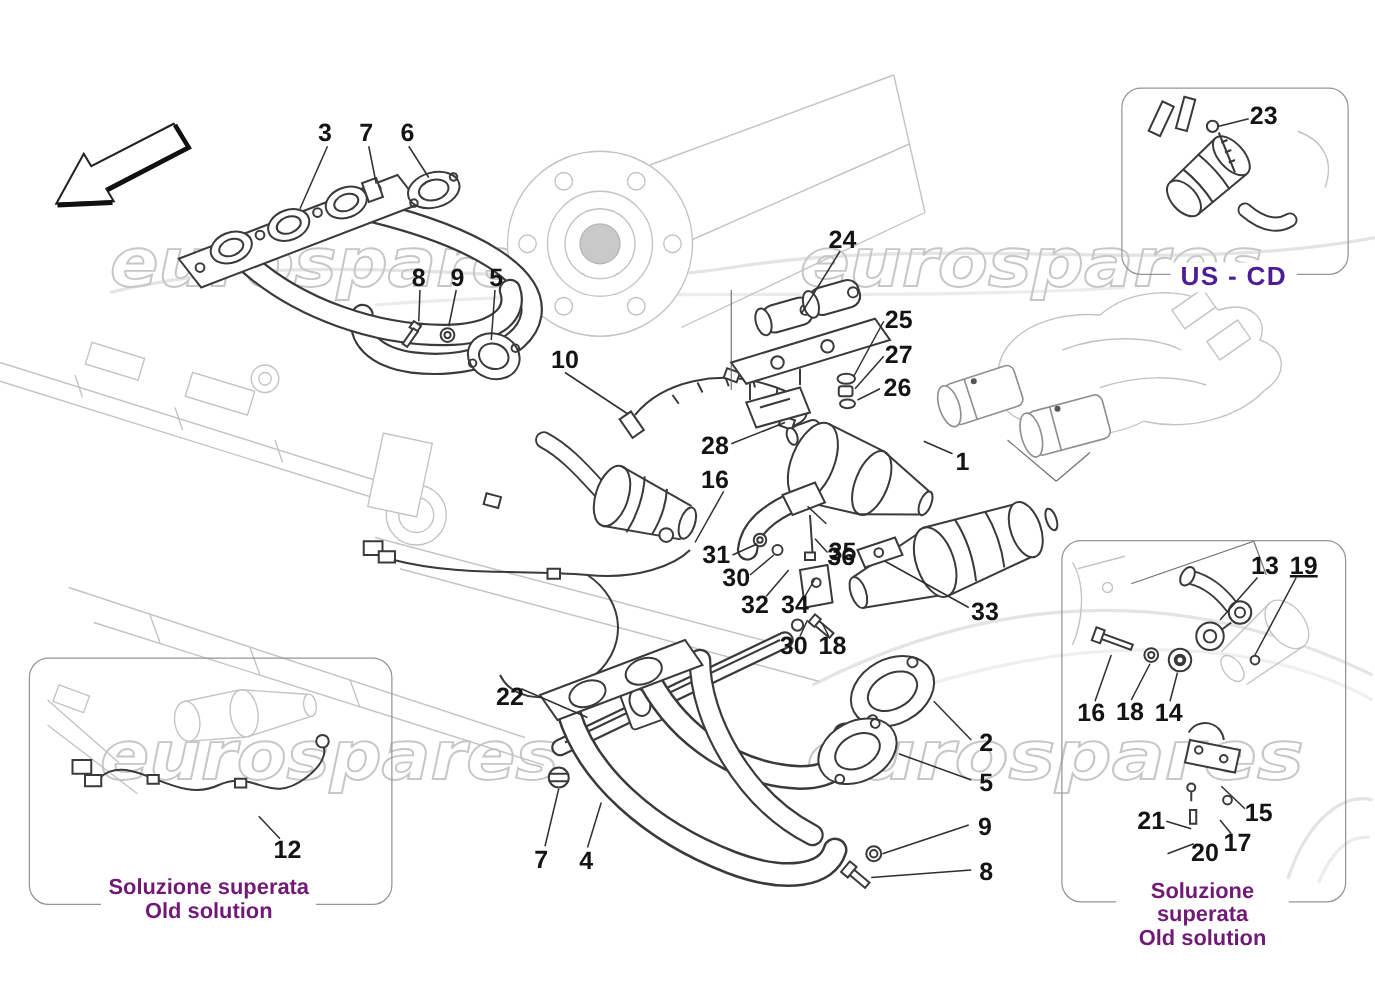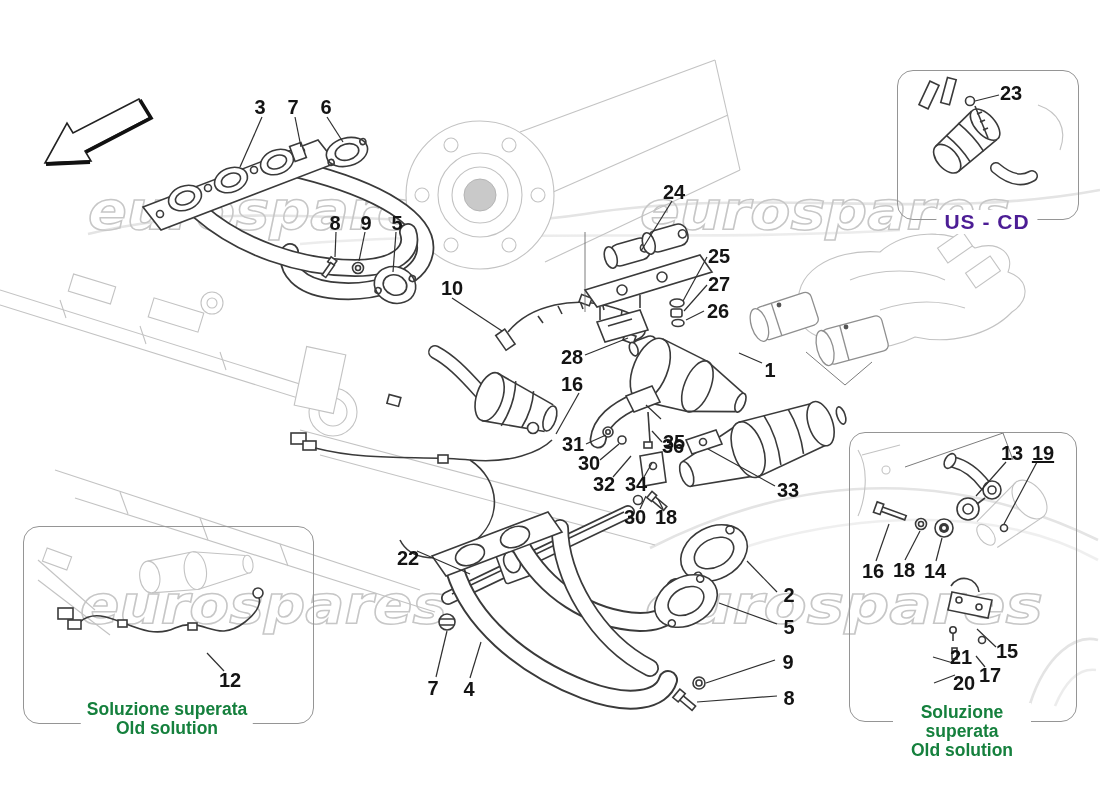--- a/index.html
+++ b/index.html
@@ -16,21 +16,21 @@
   .inkf{stroke:#3a3a3a;fill:#fff;stroke-width:1.6;}
   .thin{stroke:#6d6d6d;fill:none;stroke-width:0.9;}
   .tube-o{stroke:#3a3a3a;fill:none;stroke-linecap:round;}
   .tube-i{stroke:#ffffff;fill:none;stroke-linecap:round;}
   .lead{stroke:#2f2f2f;stroke-width:1.2;}
   .swoosh{stroke:#e4e4e4;fill:none;stroke-width:2.6;}
   .inset{position:absolute;border:1.6px solid #959595;border-radius:16px;background:transparent;}
   .callout{position:absolute;transform:translate(-50%,-50%);font-weight:700;font-size:20px;
            color:#141414;line-height:1;white-space:nowrap;}
   .caption{position:absolute;transform:translateX(-50%);text-align:center;font-weight:700;
-           font-size:17.5px;color:#15803d;line-height:19px;background:#fff;padding:0 6px;}
+           font-size:17.5px;color:#701a75;line-height:19px;background:#fff;padding:0 6px;}
   .inset-title{position:absolute;transform:translateX(-50%);font-weight:700;font-size:21px;
            color:#4c1d95;background:#fff;padding:0 8px;letter-spacing:1px;}
 </style>
 </head>
 <body>
 
 <div class="stage">
 
 <svg class="artlayer" viewBox="0 0 1100 800">
 
@@ -490,18 +490,18 @@
       <div class="callout" style="left: 789px; top: 698px;">8</div>
       <div class="callout" style="left: 433px; top: 688px;">7</div>
       <div class="callout" style="left: 469px; top: 689px;">4</div>
       <div class="callout" style="left: 230px; top: 680px;">12</div>
       <div class="callout" style="left: 1011px; top: 93px;">23</div>
       <div class="callout" style="left: 1012px; top: 453px;">13</div>
       <div class="callout" style="left: 1043px; top: 453px; text-decoration: underline;">19</div>
       <div class="callout" style="left: 873px; top: 571px;">16</div>
       <div class="callout" style="left: 904px; top: 570px;">18</div>
       <div class="callout" style="left: 935px; top: 571px;">14</div>
-      <div class="callout" style="left: 921px; top: 657px; margin-left: 40px;">21</div>
+      <div class="callout" style="left: 921px; top: 657px;">21</div>
       <div class="callout" style="left: 1007px; top: 651px; text-align: center;">15</div>
       <div class="callout" style="left: 922px; top: 683px; margin-left: 42px;">20</div>
       <div class="callout" style="left: 990px; top: 675px;">17</div>
     </div>
 </div>
 
 </body></html>

